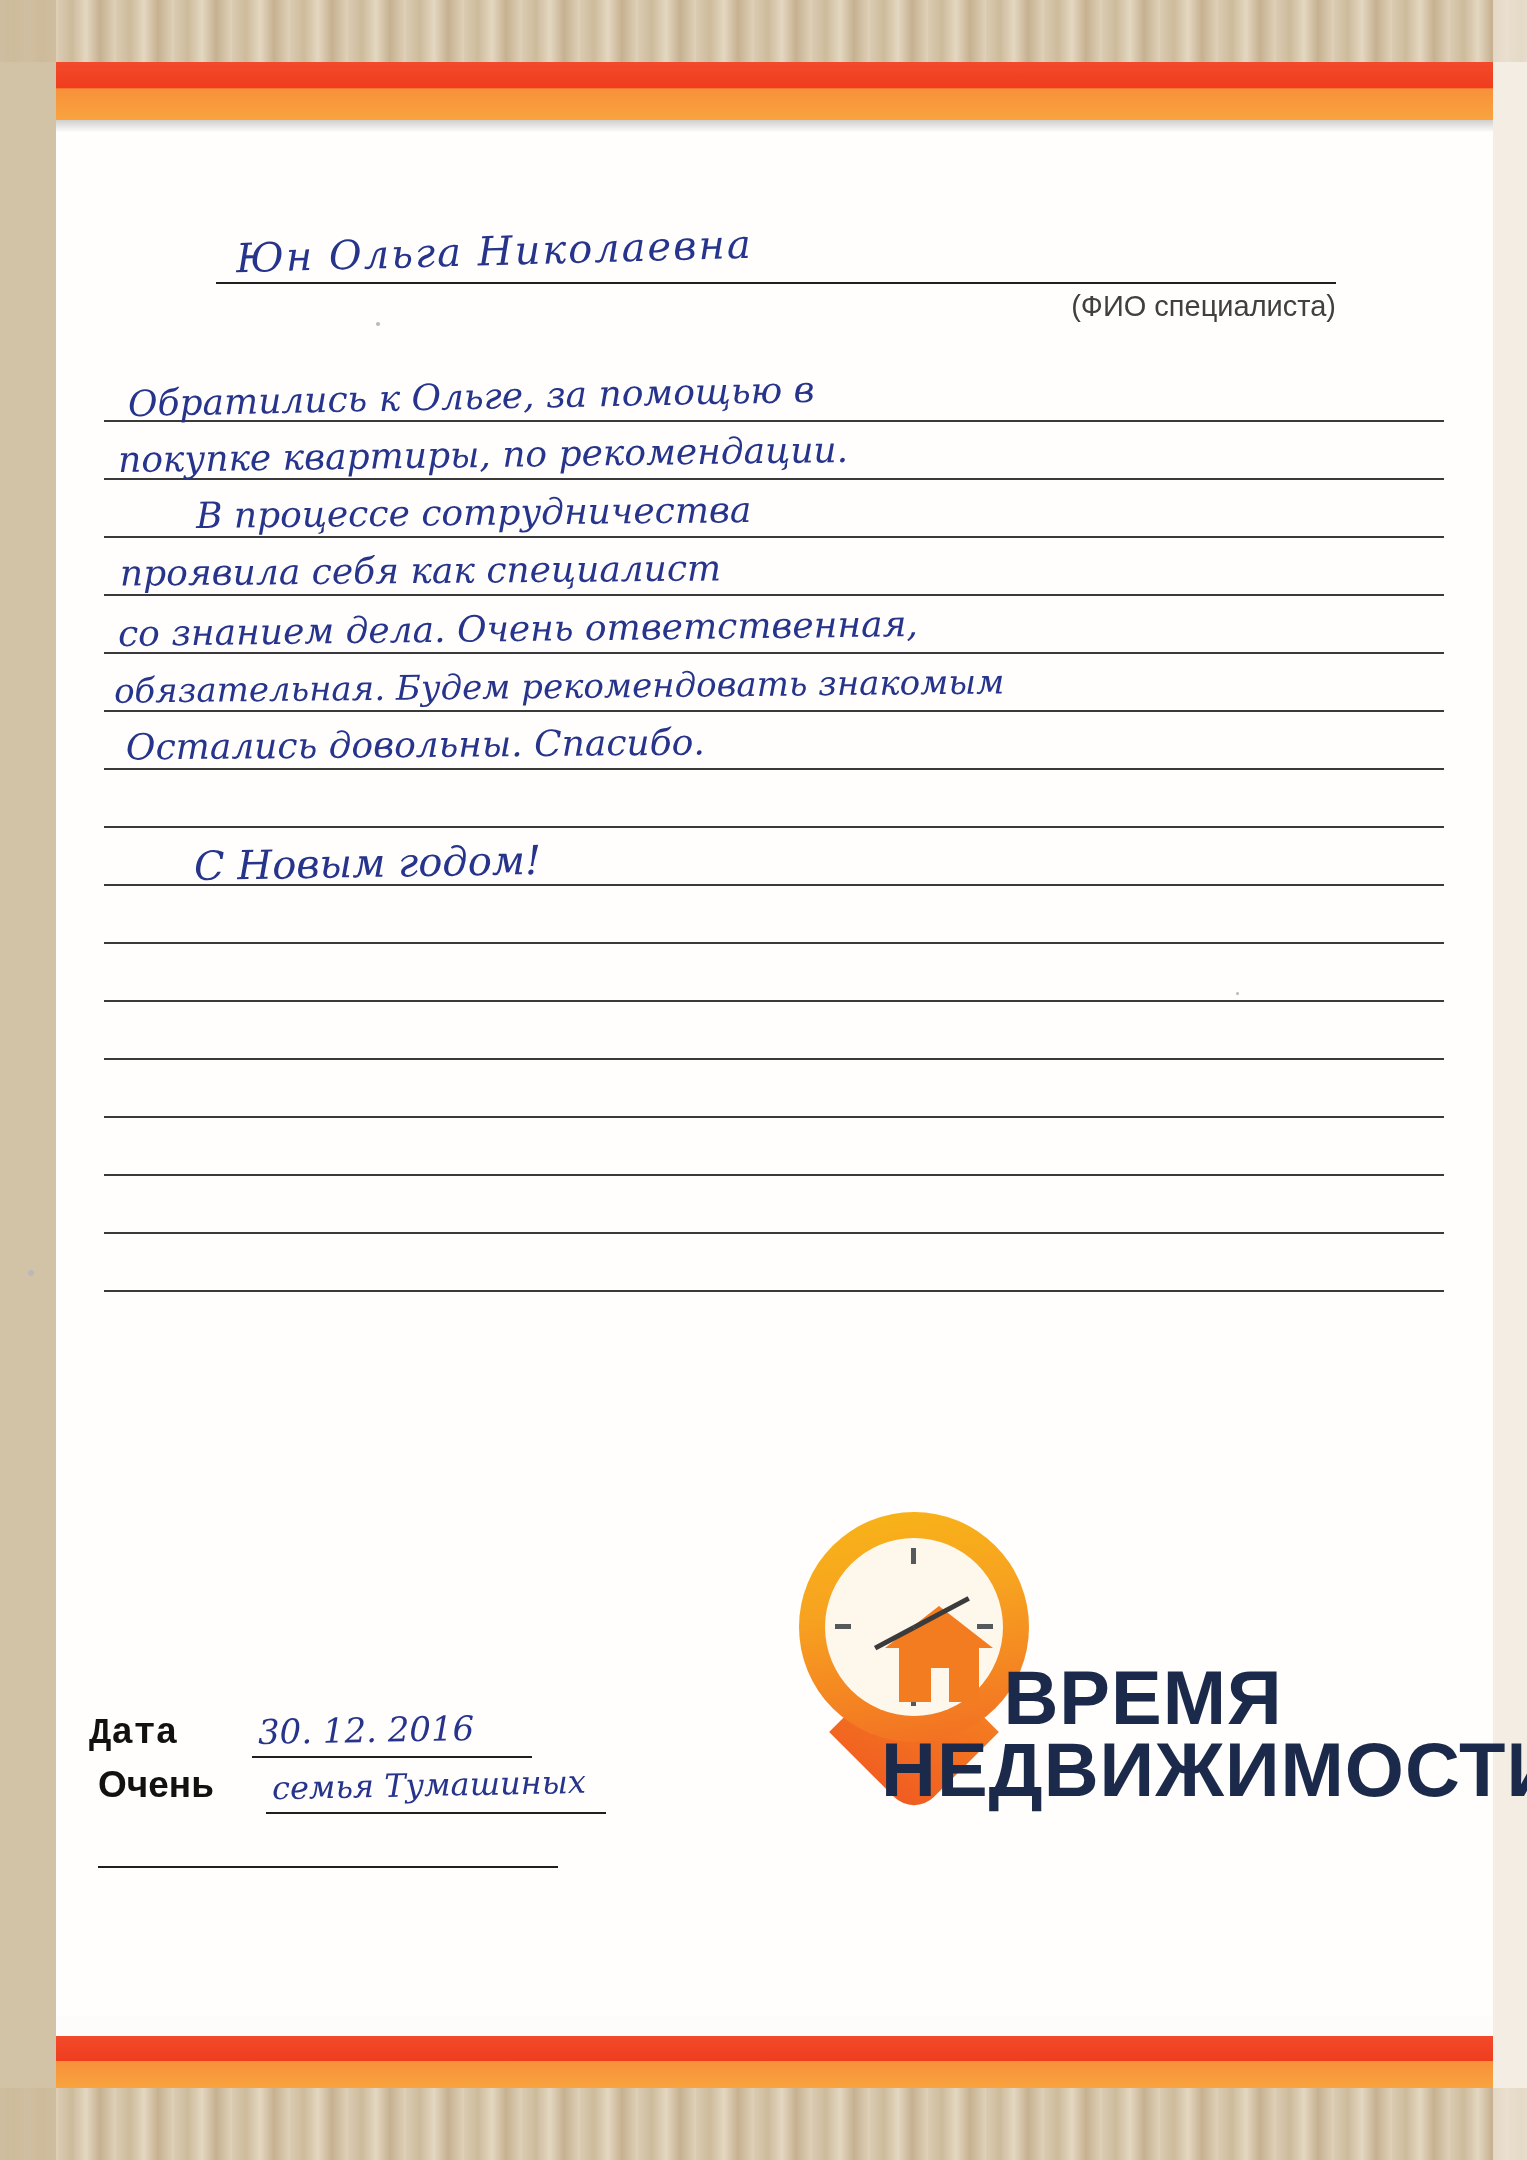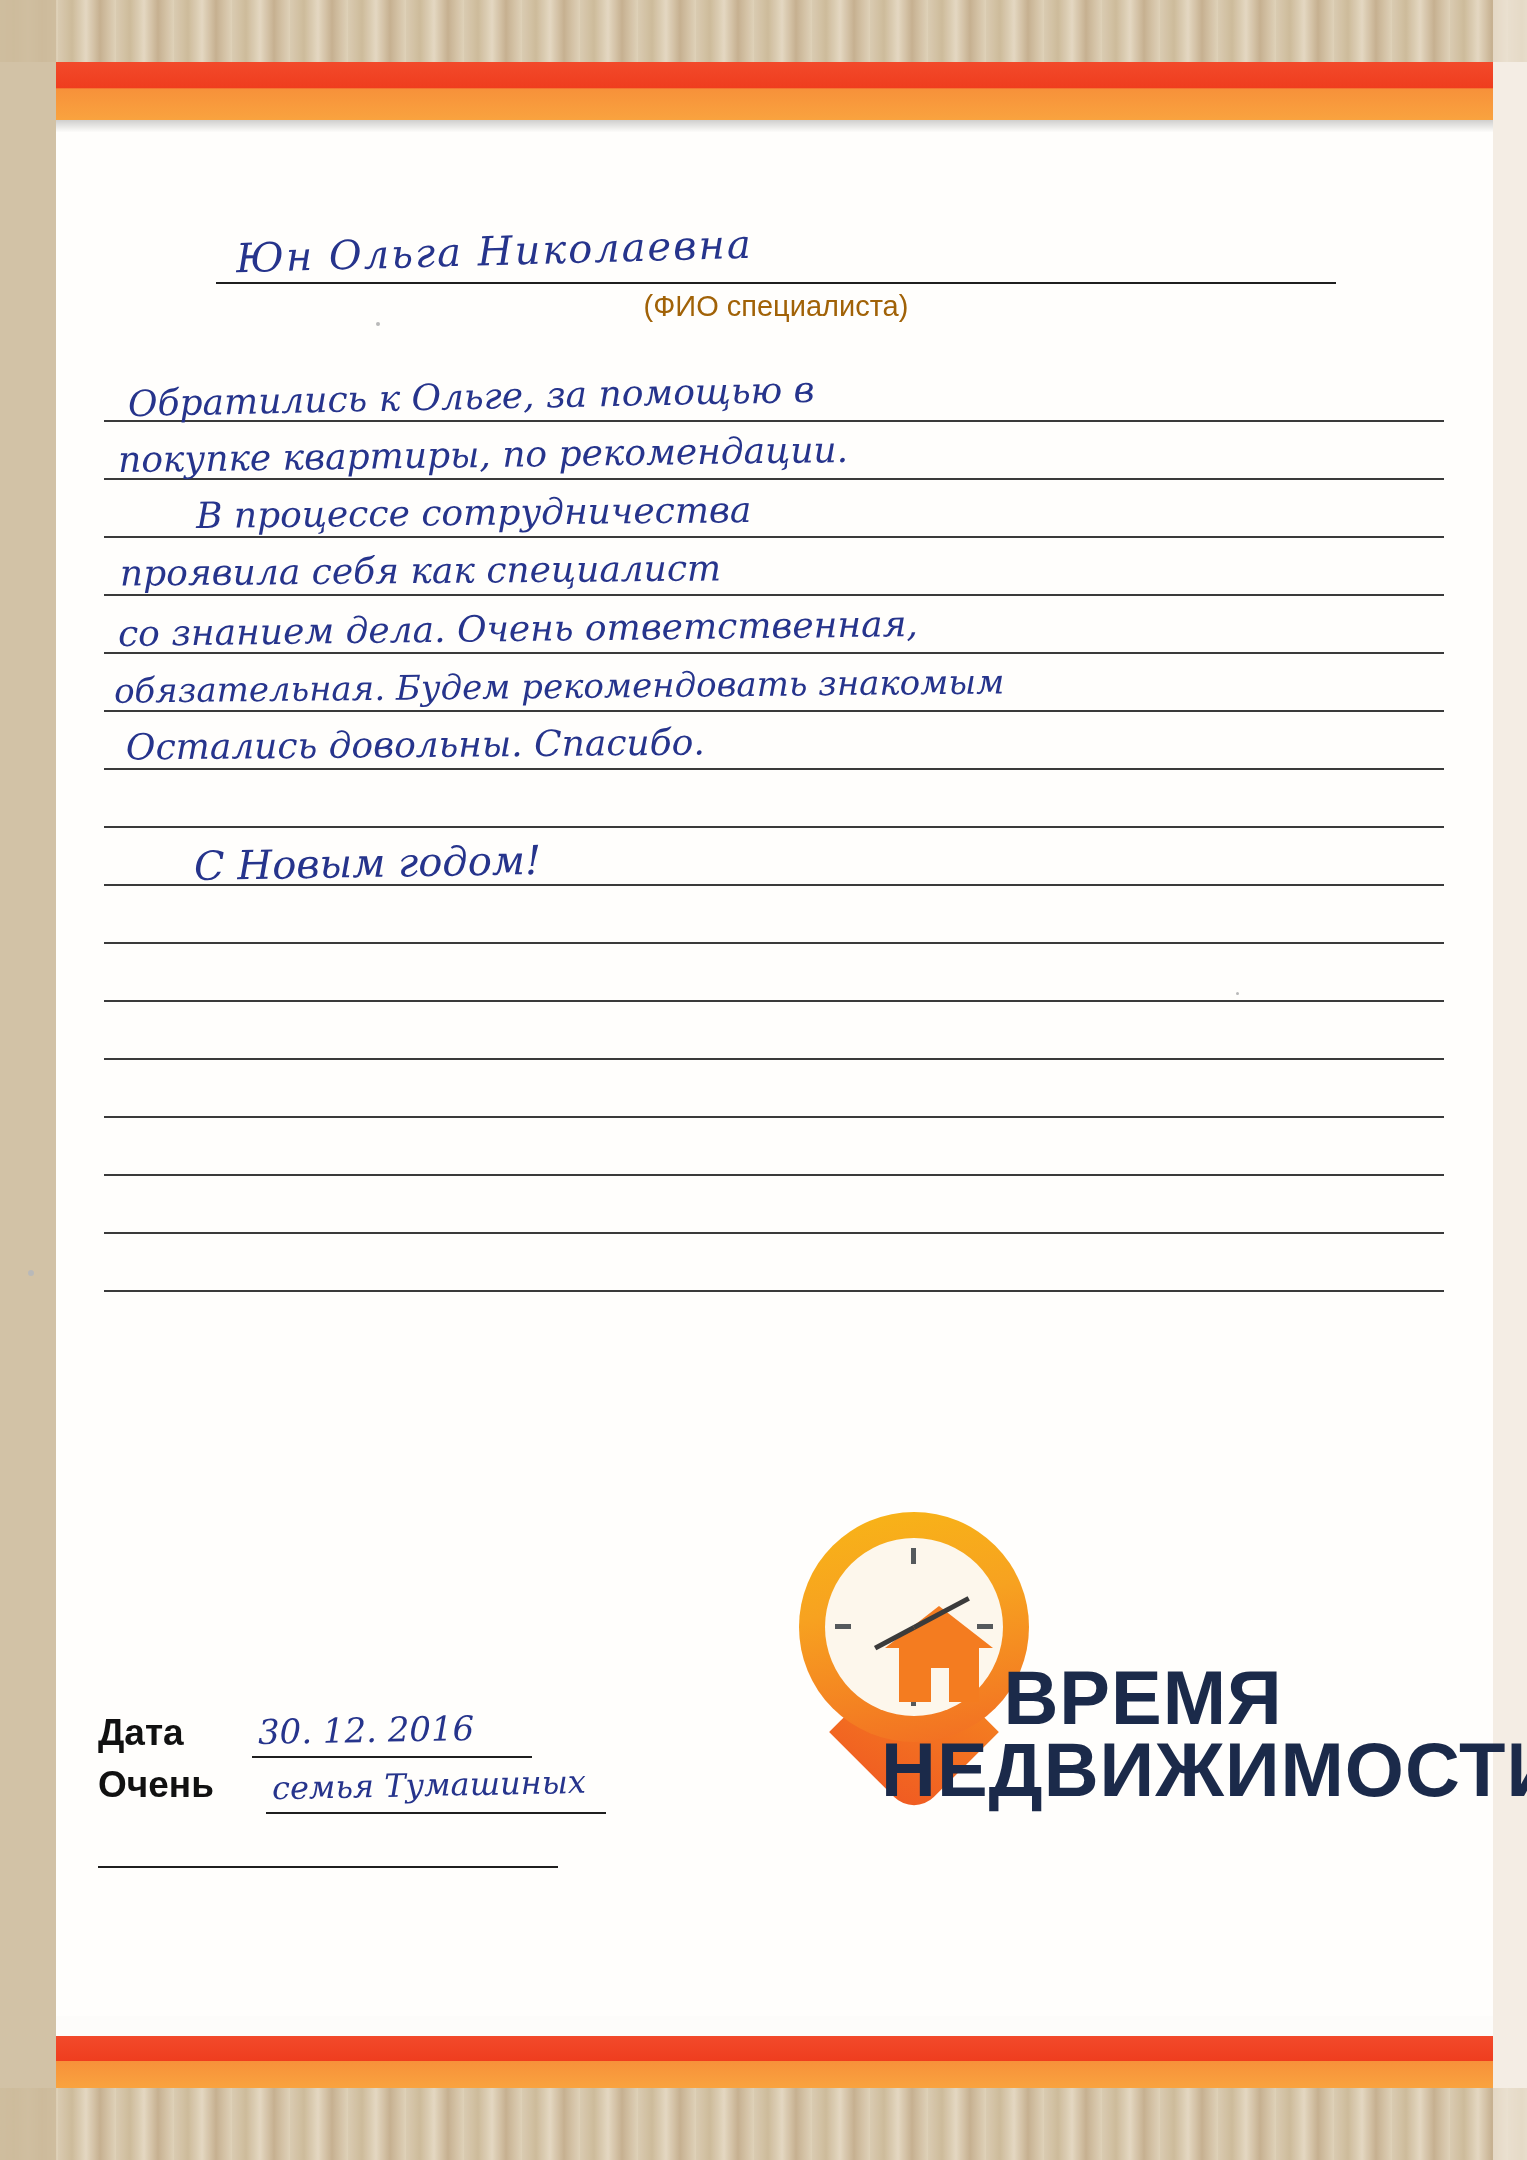--- a/index.html
+++ b/index.html
@@ -126,23 +126,23 @@
     top: 48px;
     width: 1120px;
     height: 2px;
     background: #1f1f1f;
   }
   .name-caption {
     position: absolute;
     left: 0;
     top: 56px;
     width: 1120px;
-    text-align: center;
+    text-align: right;
     font-size: 29px;
-    color: #a16207;
+    color: #404040;
   }
 
   
   .lines {
     position: absolute;
     left: 48px;
     top: 288px;
     width: 1340px;
   }
   .ruled-line {
@@ -331,21 +331,21 @@
       <div class="hand-text" style="left:14px; top:14px; font-size:36px; transform:rotate(-0.8deg);">покупке квартиры, по рекомендации.</div>
       <div class="hand-text" style="left:92px; top:72px; font-size:36px; transform:rotate(-0.6deg);">В процессе  сотрудничества</div>
       <div class="hand-text" style="left:16px; top:130px; font-size:36px; transform:rotate(-0.5deg);">проявила  себя  как  специалист</div>
       <div class="hand-text" style="left:14px; top:188px; font-size:36px; transform:rotate(-0.7deg);">со знанием дела.   Очень ответственная,</div>
       <div class="hand-text" style="left:10px; top:246px; font-size:34px; transform:rotate(-0.6deg);">обязательная. Будем рекомендовать знакомым</div>
       <div class="hand-text" style="left:22px; top:304px; font-size:36px; transform:rotate(-0.5deg);">Остались довольны.  Спасибо.</div>
       <div class="hand-text" style="left:90px; top:420px; font-size:40px; transform:rotate(-1.0deg);">С Новым годом!</div>
     </div>
 
     <div class="footer-block">
-      <div class="f-label" style="left:22px; top:0px;">Дата</div>
+      <div class="f-label" style="left:13px; top:0px;font-family:Liberation Mono, monospace;">Дата</div>
       <div class="handwriting" style="position:absolute; left:182px; top:-2px; font-size:34px; transform:rotate(-1deg);">30. 12. 2016</div>
       <div class="f-rule" style="left:176px; top:44px; width:280px;"></div>
 
       <div class="f-label" style="left:22px; top:52px;">Очень</div>
       <div class="handwriting" style="position:absolute; left:196px; top:54px; font-size:32px; transform:rotate(-1.2deg);">семья Тумашиных</div>
       <div class="f-rule" style="left:190px; top:100px; width:340px;"></div>
 
       <div class="f-rule" style="left:22px; top:154px; width:460px;"></div>
     </div>
 

